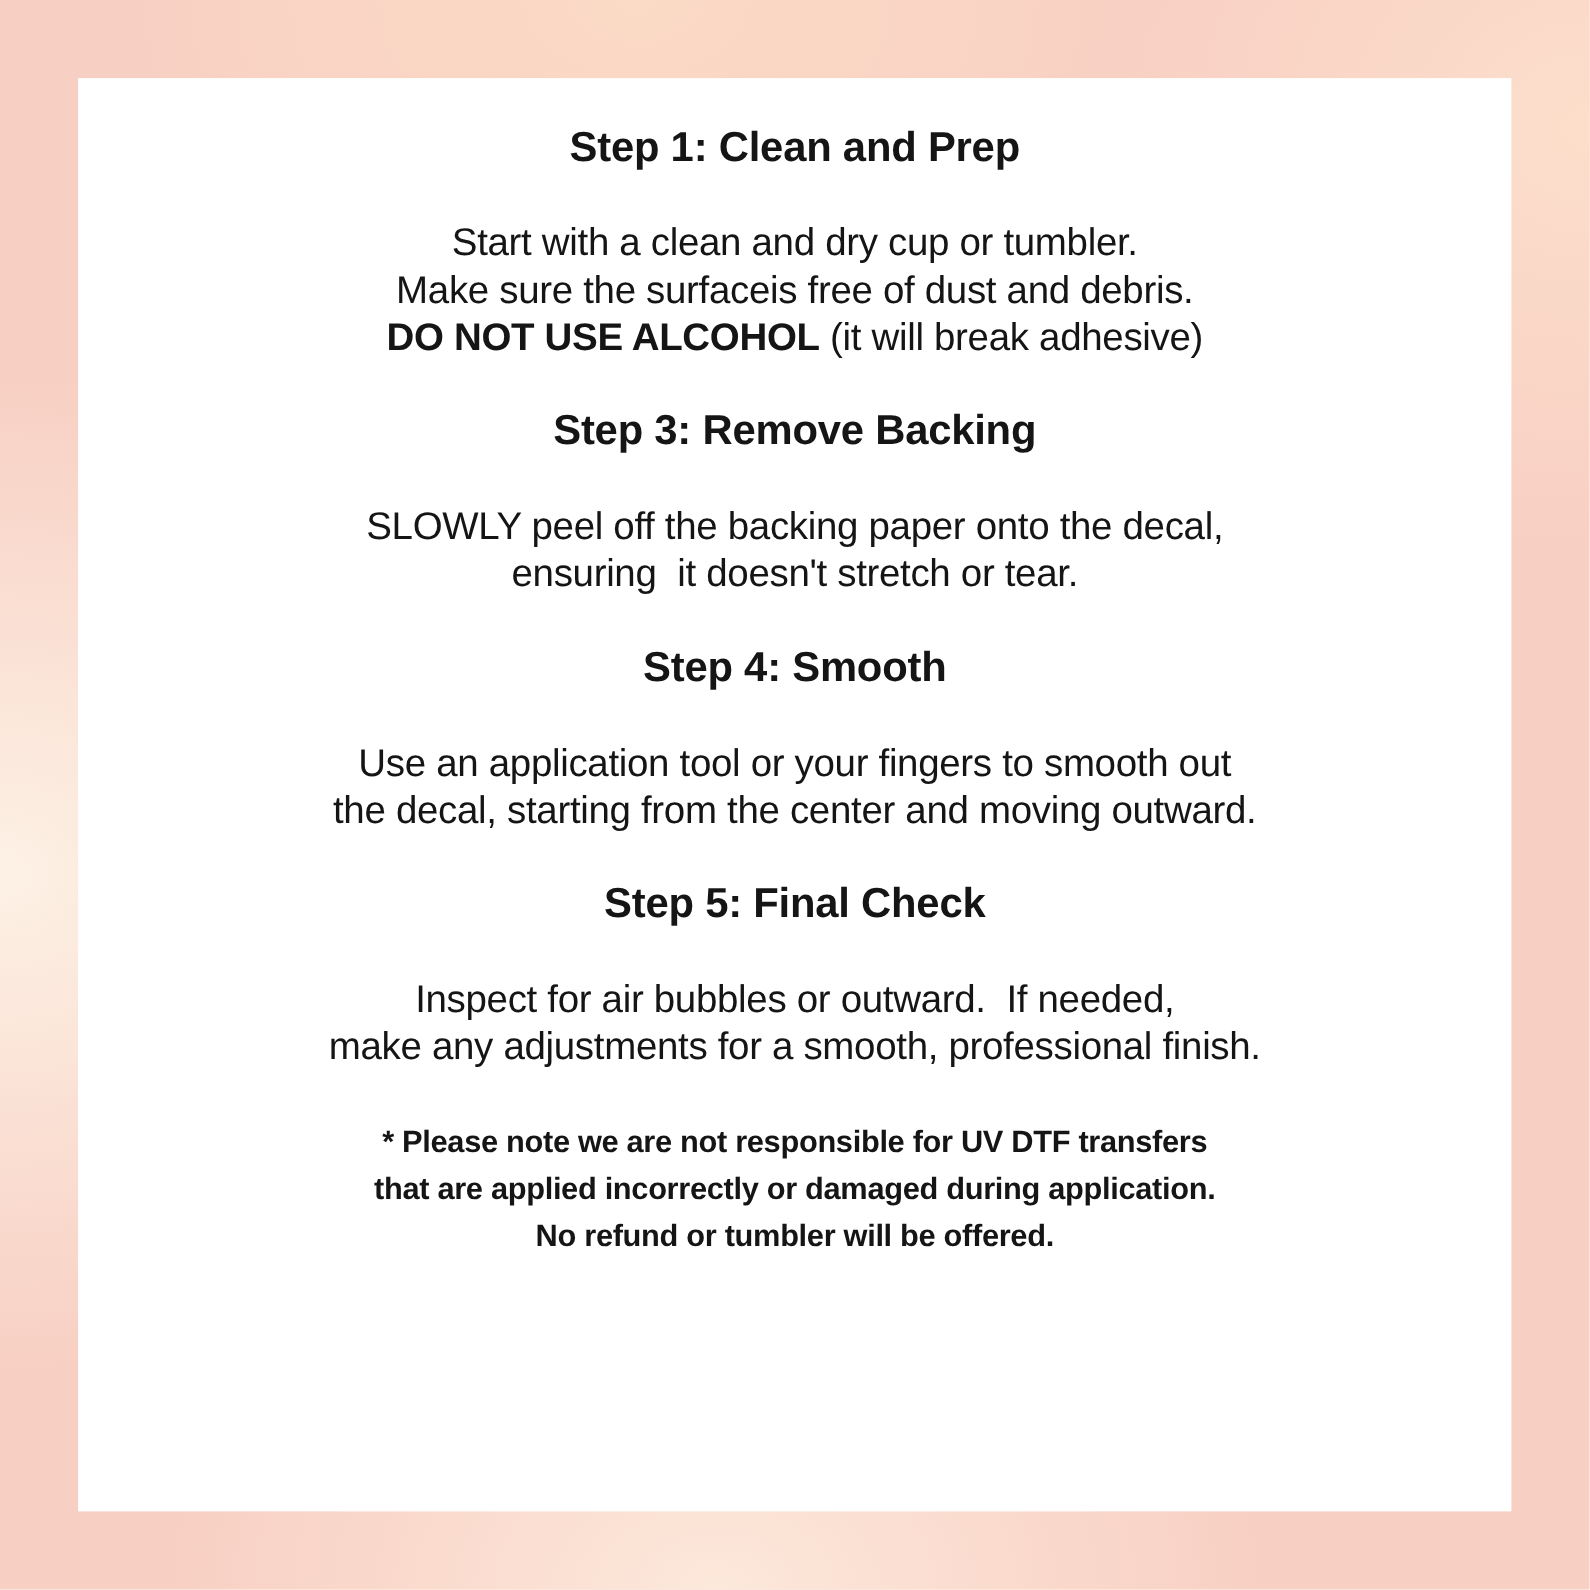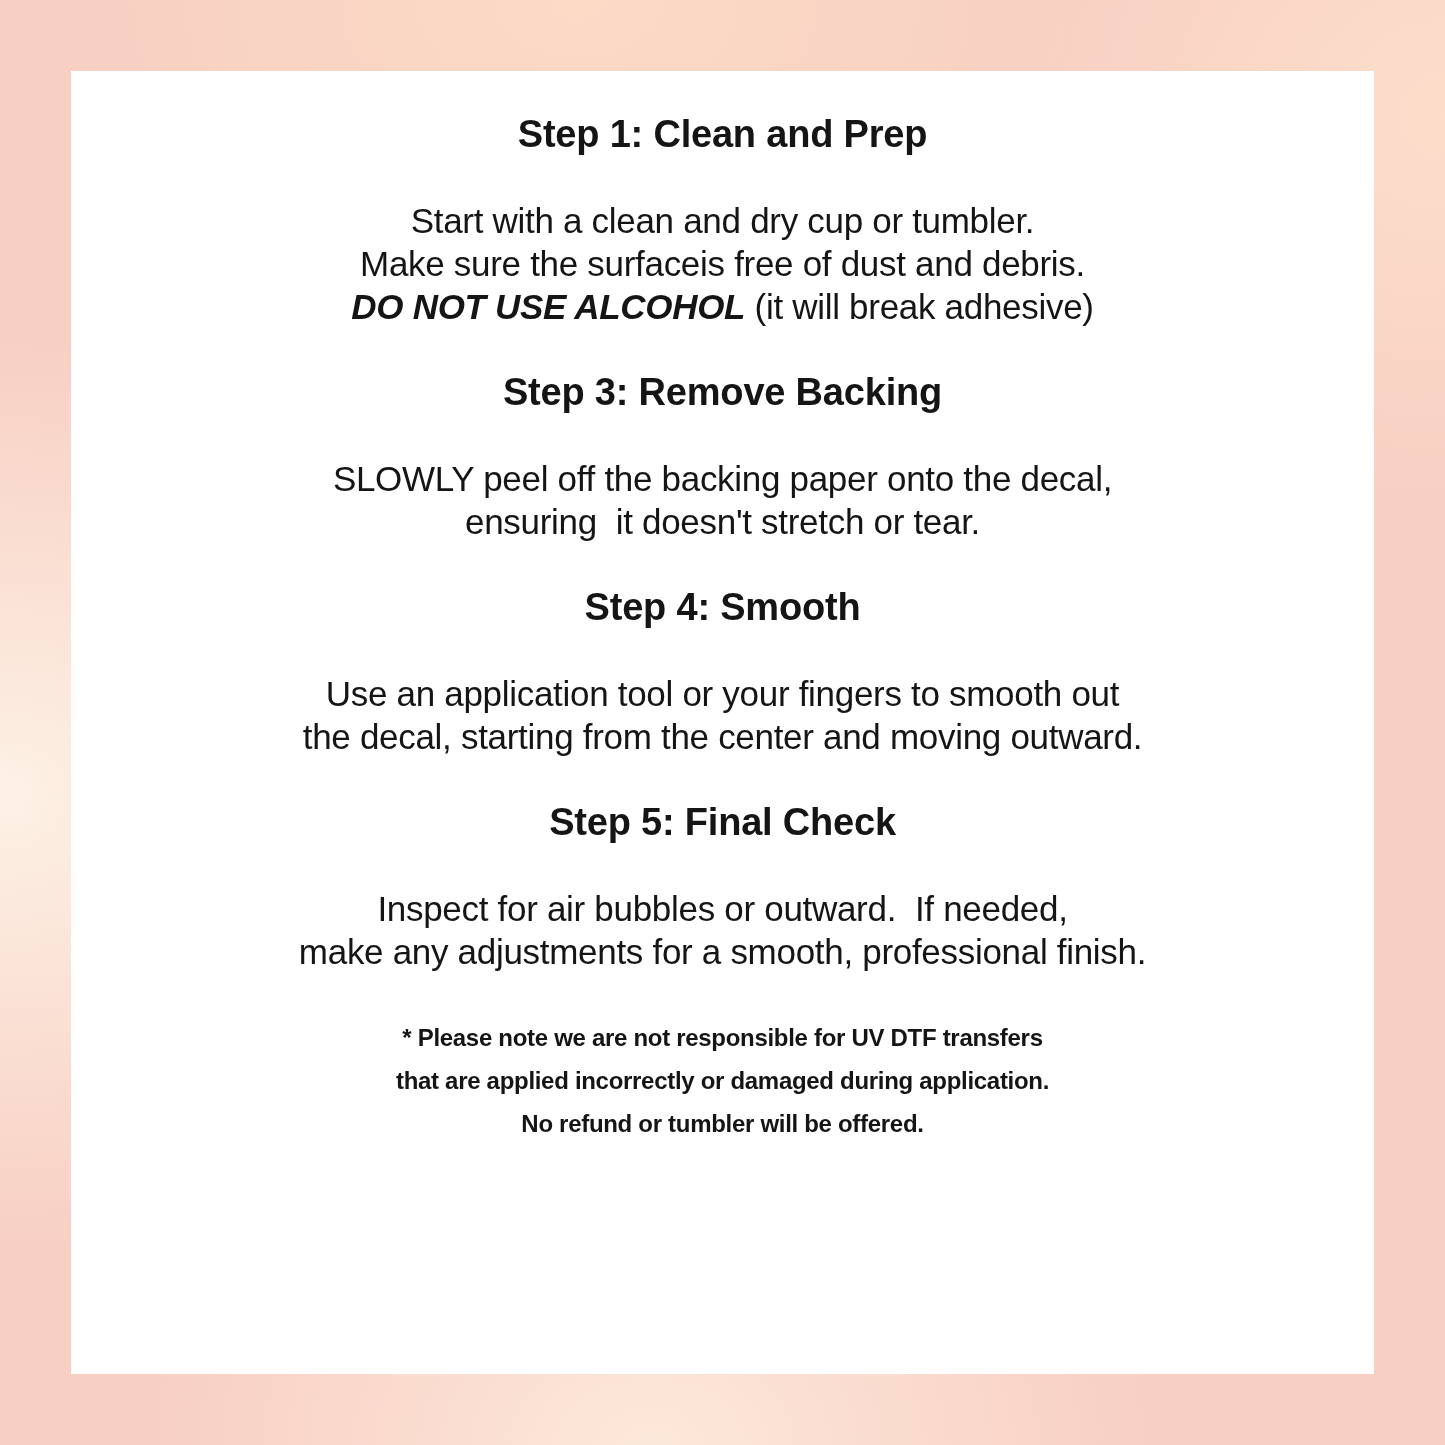--- a/index.html
+++ b/index.html
@@ -44,25 +44,24 @@
   .step-body {
     font-weight: 400;
     margin-bottom: 43px;
   }
   .line {
     display: block;
     white-space: pre-wrap; 
   }
   .emph {
     font-weight: 800;
-    font-style: italic;
   }
   .disclaimer {
     font-weight: 700;
-    font-size: 24px;
+    font-size: 28px;
     margin-bottom: 0;
   }
 </style>
 </head>
 <body>
 
 <div class="frame">
   <div class="card">
 
     <section>

